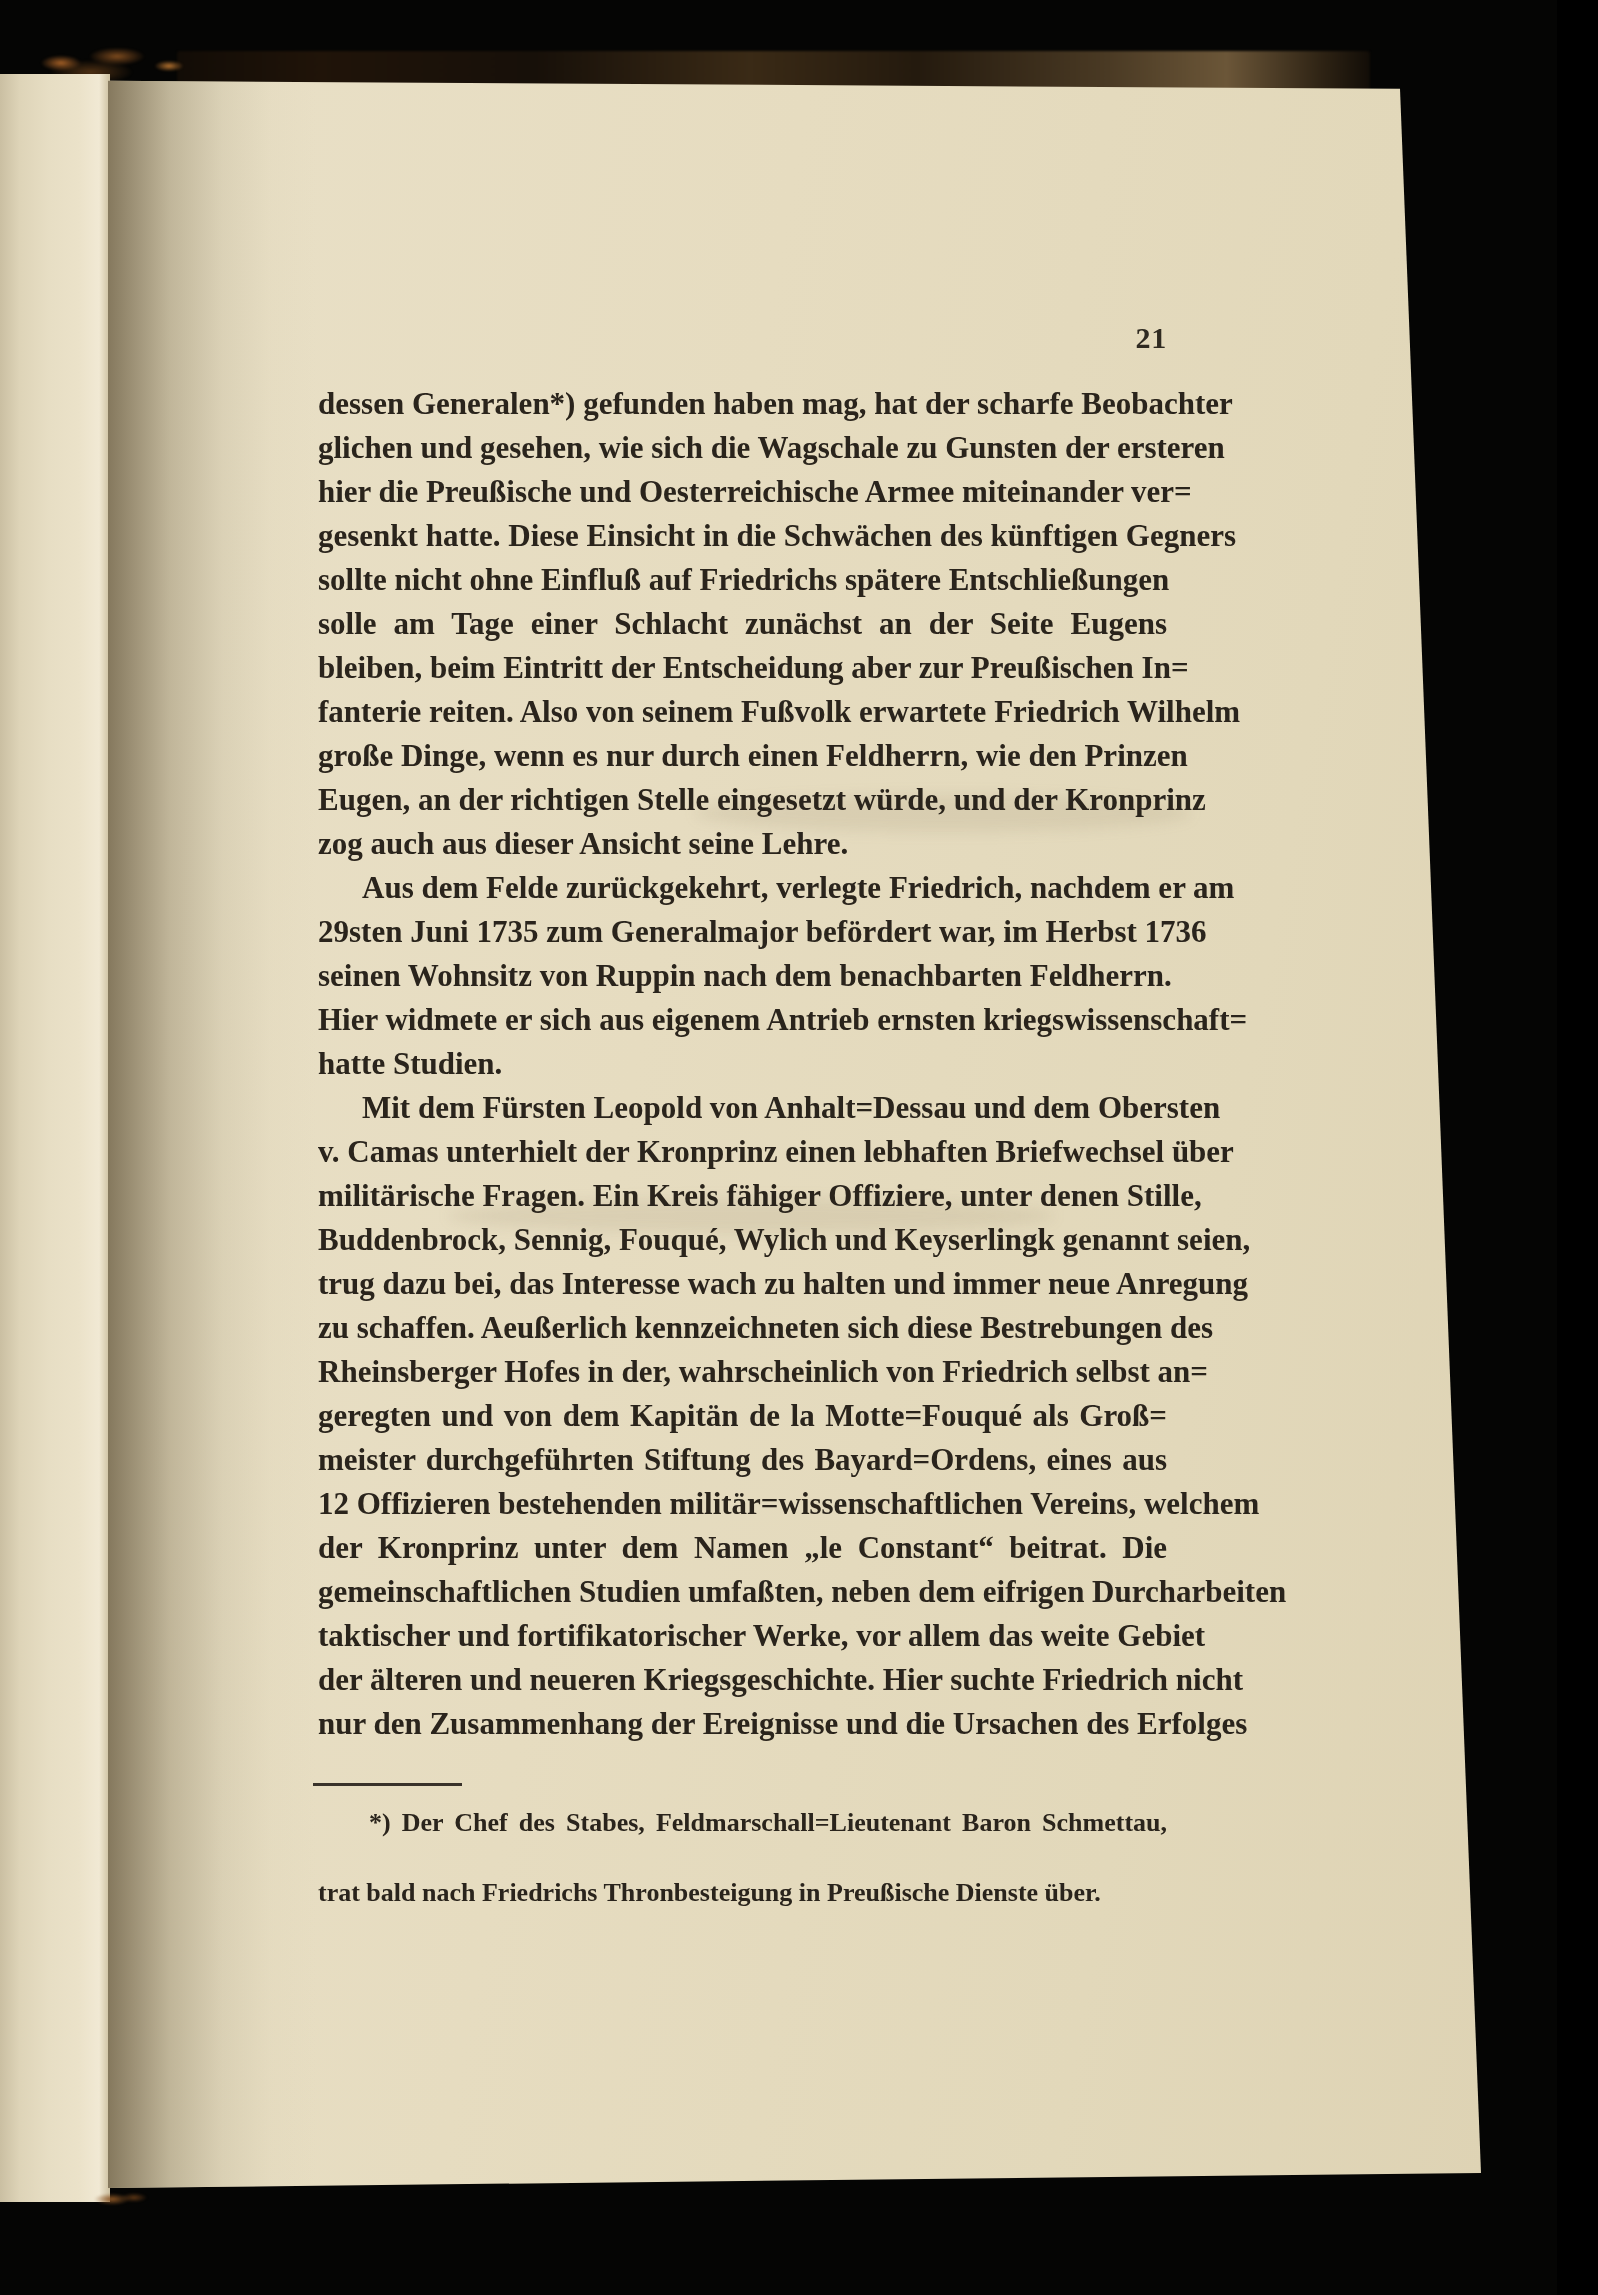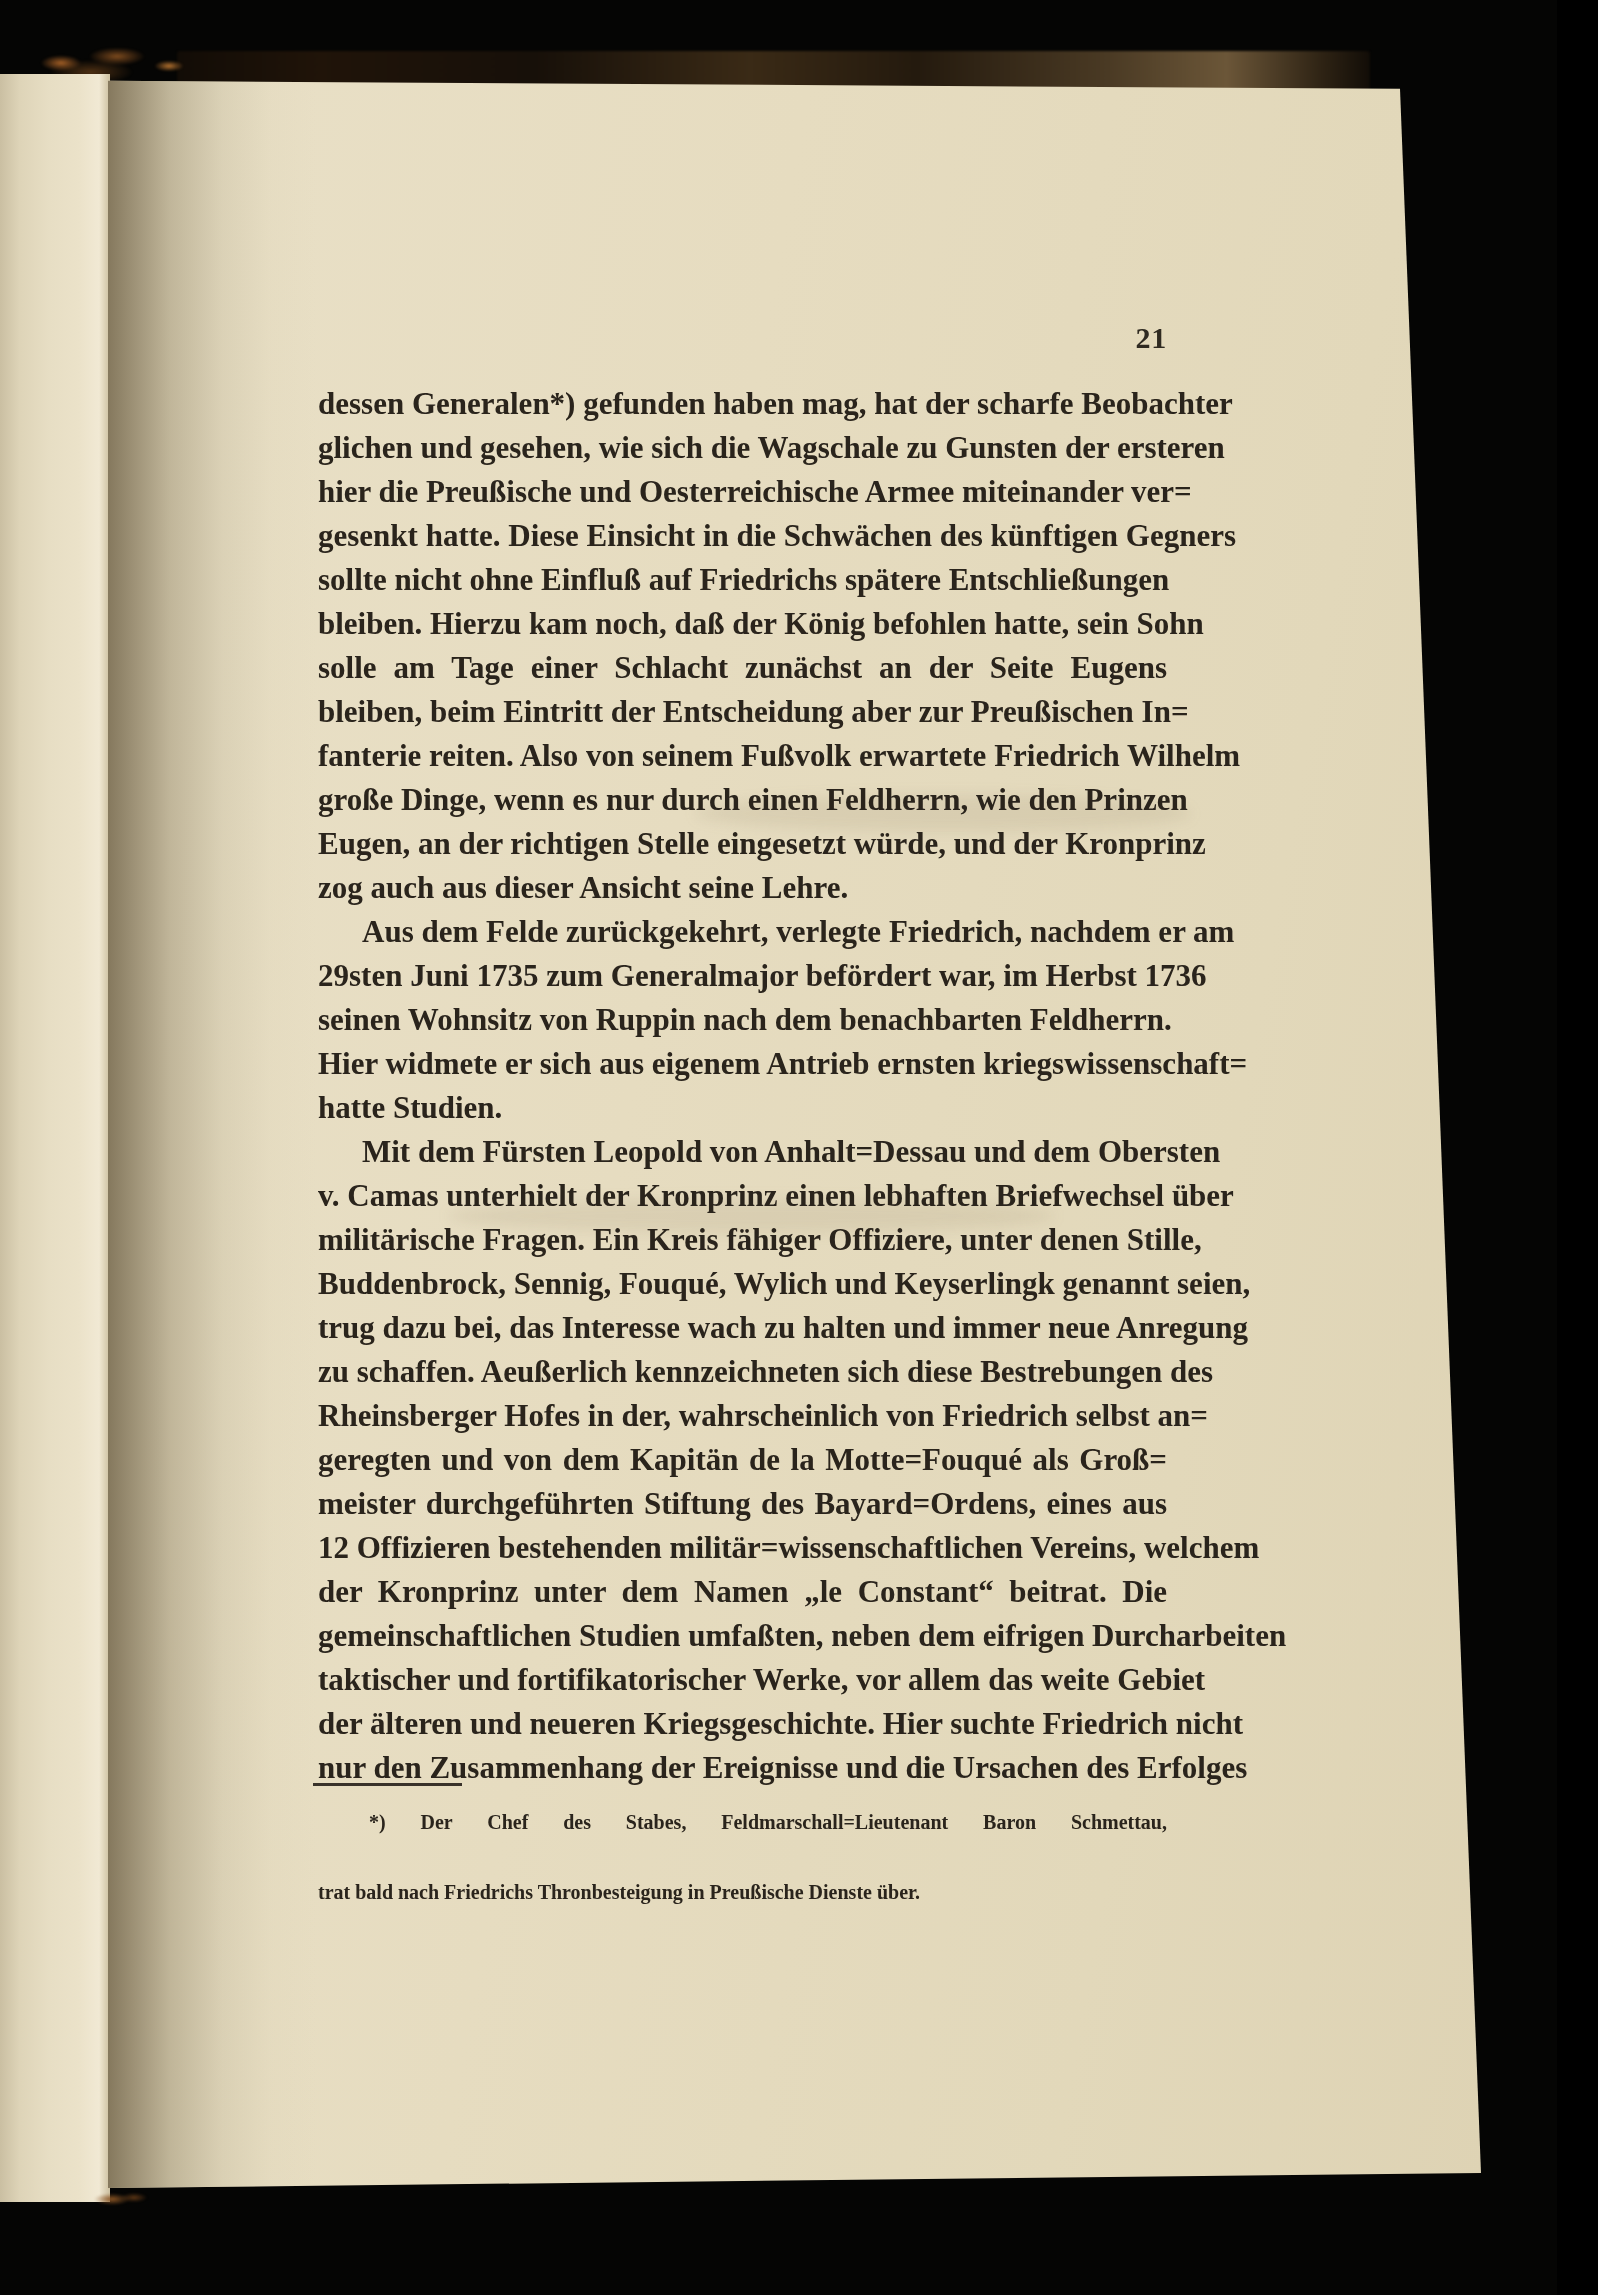--- a/index.html
+++ b/index.html
@@ -61,21 +61,21 @@
   .line {
     height:44px; line-height:44px; font-size:31px; font-weight:bold; color:#2a241c;
     text-align:justify; text-align-last:justify; white-space:nowrap;
   }
   .line.nojust { text-align-last:left; }
   .line.indent { text-indent:44px; }
 
   .fnrule { position:absolute; left:205px; top:1707px; width:149px; height:3.2px; background:#39322a; }
   .footnote { position:absolute; left:210px; top:1726px; width:849px; }
   .fn-line {
-    height:41px; line-height:41px; font-size:20px; font-weight:bold; color:#2a241c;
+    height:41px; line-height:41px; font-size:26px; font-weight:bold; color:#2a241c;
     white-space:nowrap; text-align:justify;font-family:Liberation Serif, serif;
   }
   .fn-line.f1 { text-indent:51px; text-align-last:justify; }
   .fn-line.f2 { text-align-last:left;margin-top:29px; }
 </style>
 </head>
 <body>
 
 <div class="stage">
 
@@ -90,21 +90,20 @@
     <div class="ghost g2"></div>
 
     <div class="pagenum">21</div>
 
     <div class="textblock">
       <div class="line">dessen Generalen*) gefunden haben mag, hat der scharfe Beobachter</div>
       <div class="line">glichen und gesehen, wie sich die Wagschale zu Gunsten der ersteren</div>
       <div class="line">hier die Preußische und Oesterreichische Armee miteinander ver=</div>
       <div class="line">gesenkt hatte. Diese Einsicht in die Schwächen des künftigen Gegners</div>
       <div class="line">sollte nicht ohne Einfluß auf Friedrichs spätere Entschließungen</div>
-      <div class="line">bleiben. Hierzu kam noch, daß der König befohlen hatte, sein Sohn</div>
       <div class="line">solle am Tage einer Schlacht zunächst an der Seite Eugens</div>
       <div class="line">bleiben, beim Eintritt der Entscheidung aber zur Preußischen In=</div>
       <div class="line">fanterie reiten. Also von seinem Fußvolk erwartete Friedrich Wilhelm</div>
       <div class="line">große Dinge, wenn es nur durch einen Feldherrn, wie den Prinzen</div>
       <div class="line">Eugen, an der richtigen Stelle eingesetzt würde, und der Kronprinz</div>
       <div class="line nojust">zog auch aus dieser Ansicht seine Lehre.</div>
       <div class="line indent">Aus dem Felde zurückgekehrt, verlegte Friedrich, nachdem er am</div>
       <div class="line">29sten Juni 1735 zum Generalmajor befördert war, im Herbst 1736</div>
       <div class="line">seinen Wohnsitz von Ruppin nach dem benachbarten Feldherrn.</div>
       <div class="line">Hier widmete er sich aus eigenem Antrieb ernsten kriegswissenschaft=</div>

